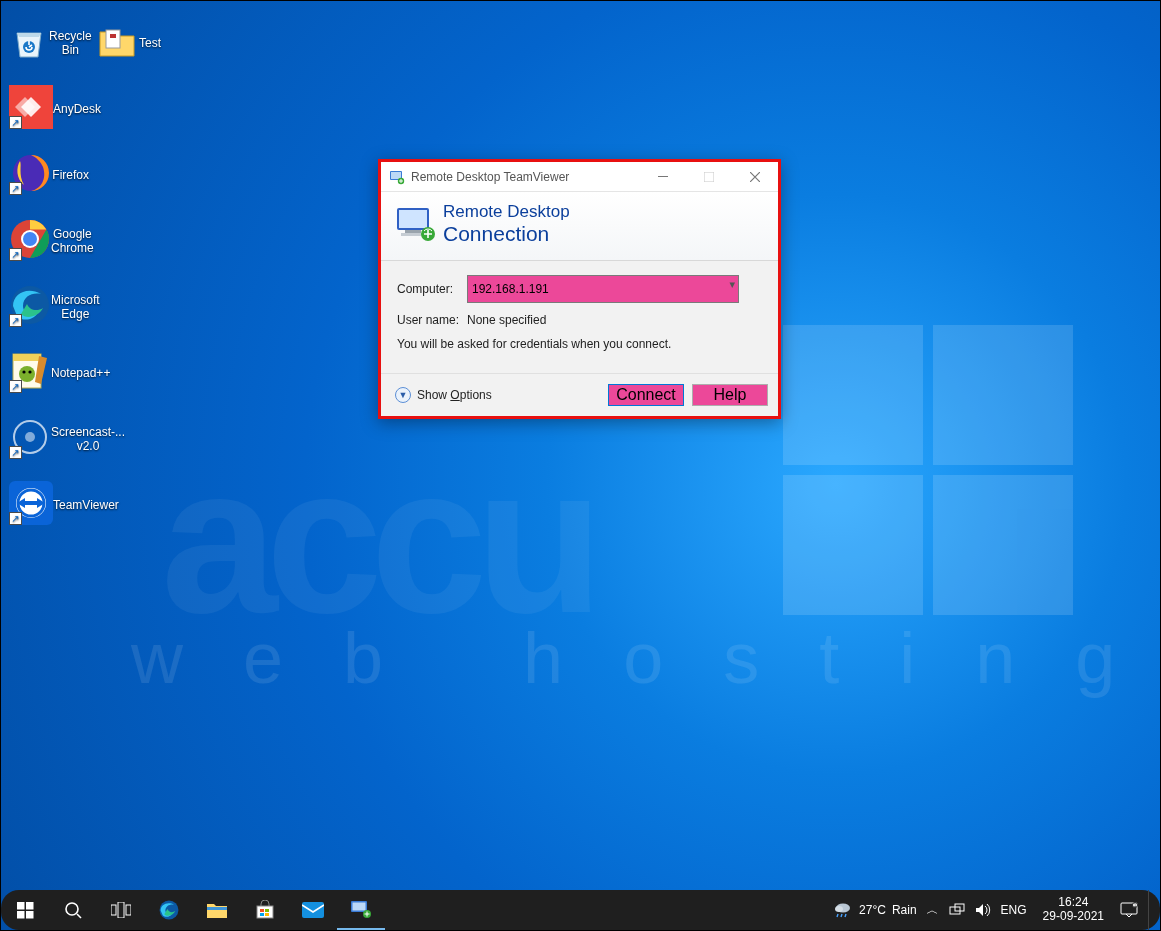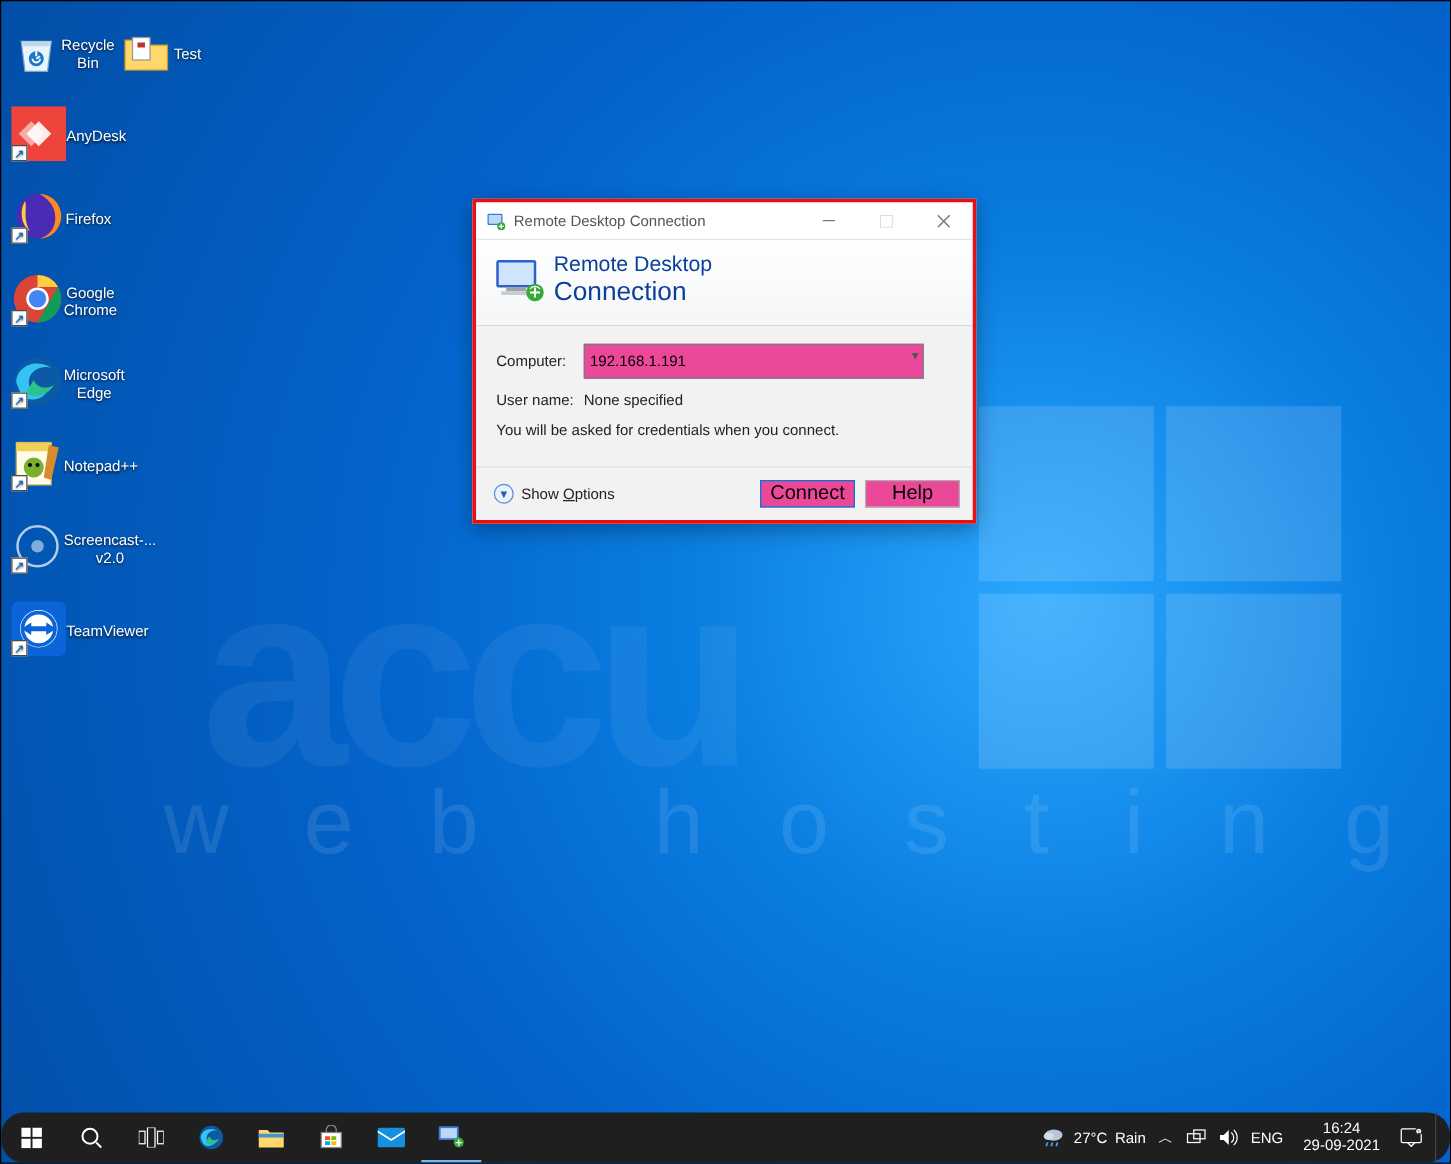--- a/index.html
+++ b/index.html
@@ -296,21 +296,21 @@
 <div class="dlg">
   <div class="dlg-titlebar">
     <span class="ticon">
       <svg width="16" height="16" viewBox="0 0 16 16">
         <rect x="1" y="2" width="12" height="9" rx="1" fill="#3a7bd5"></rect>
         <rect x="2" y="3" width="10" height="7" fill="#bcd8f6"></rect>
         <circle cx="12" cy="12" r="3.2" fill="#38a938"></circle>
         <path d="M10 12 h4 M12 10 v4" stroke="#fff" stroke-width="1"></path>
       </svg>
     </span>
-    <span>Remote Desktop Connection</span>
+    <span>Remote Desktop TeamViewer</span>
     <span class="t-spacer"></span>
     <div class="win-btn">
       <svg width="10" height="10">
           <rect y="4" width="10" height="1" fill="currentColor"></rect>
         </svg>
     </div>
     <div class="win-btn max">
       <svg width="10" height="10">
           <rect x="0" y="0" width="10" height="10" fill="none" stroke="currentColor"></rect>
         </svg>

